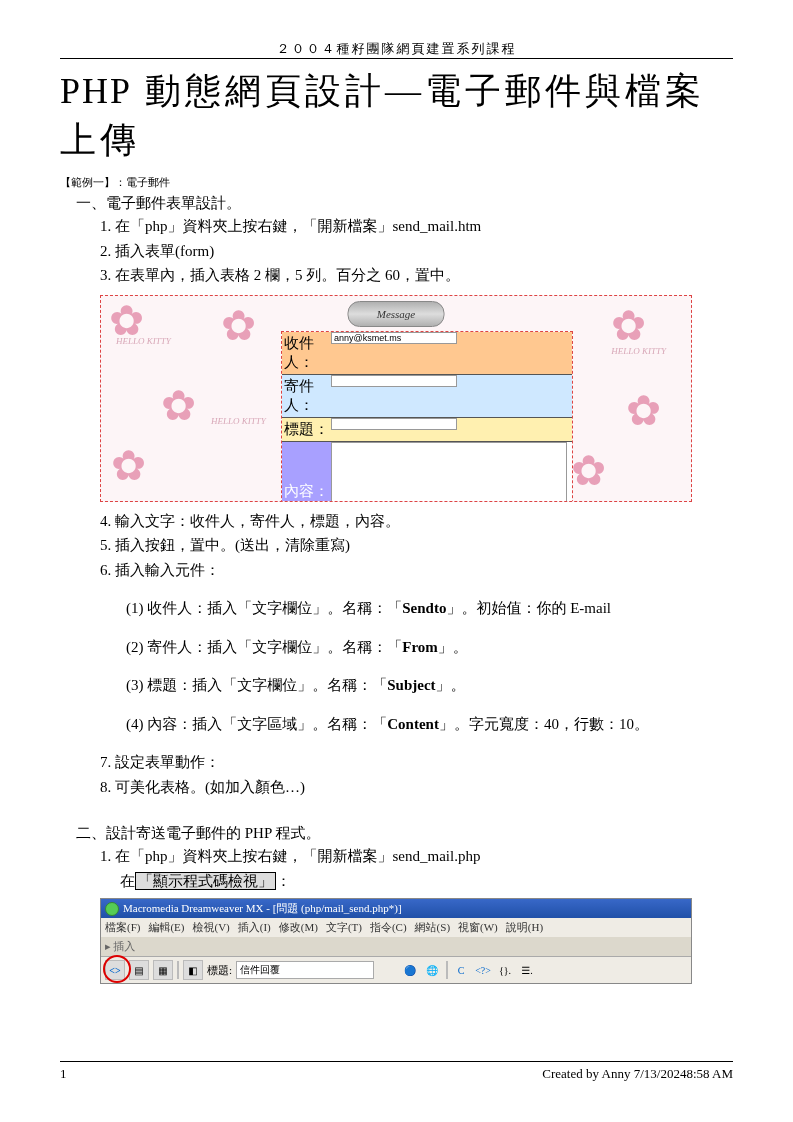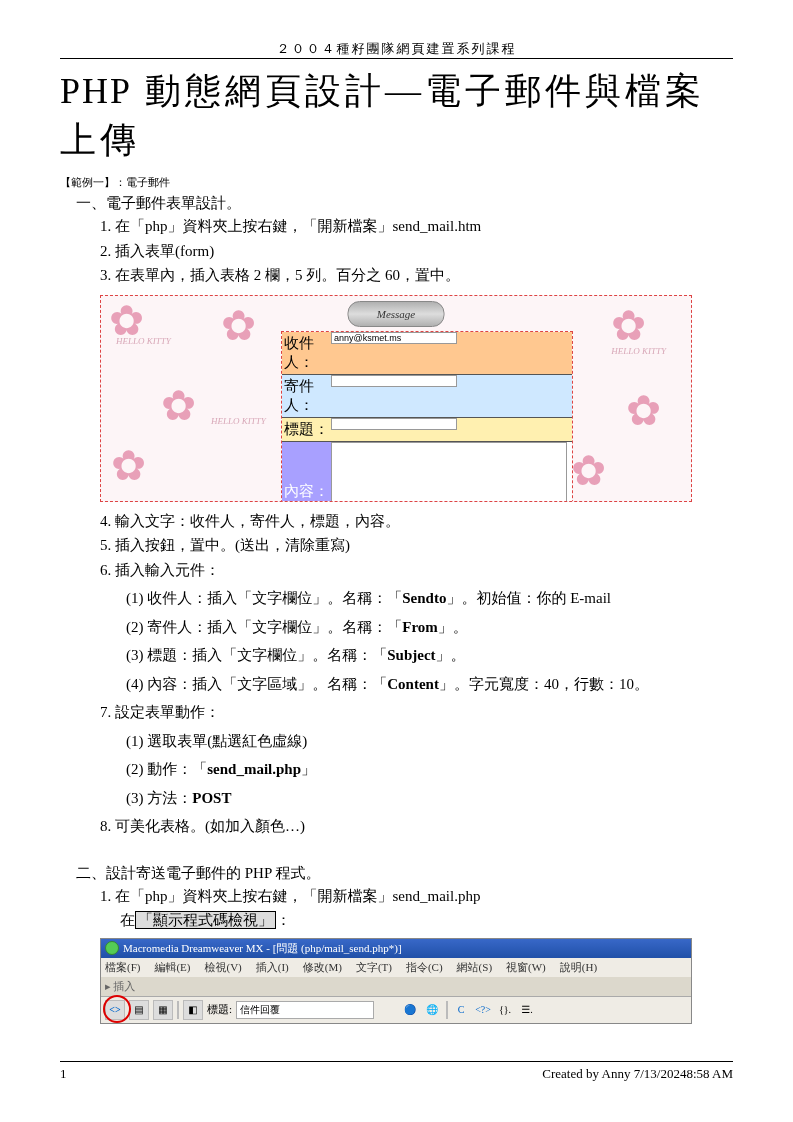--- a/index.html
+++ b/index.html
@@ -51,21 +51,21 @@
   }
   .num-list .code {
     font-family: "Times New Roman", serif;
     text-align: right;
   }
   .bold { font-weight: bold; }
   .sub-list {
     margin-left: 26px;
   }
   .sub-list .item {
-    margin: 6px 0;
+    margin: 16px 0;
     line-height: 1.5;
     font-size: 15px;
   }
   .screenshot1 {
     margin: 8px 0 8px 40px;
     width: 590px;
     height: 205px;
     border: 1px dashed #d44;
     background: #fdf5f7;
     position: relative;
@@ -174,21 +174,21 @@
     border-radius: 50%;
     margin-right: 4px;
     border: 1px solid #383;
   }
   .dw-menu {
     background: #efece5;
     padding: 2px 4px;
     font-size: 11px;
     color: #333;
     display: flex;
-    gap: 14px;
+    gap: 8px;
   }
   .dw-menu span { display: inline-block; }
   .dw-tab {
     background: #dcd8cc;
     padding: 2px 4px;
     font-size: 11px;
     color: #666;
     border-bottom: 1px solid #aaa;
   }
   .dw-toolbar {
@@ -318,29 +318,20 @@
         <span>(2) 寄件人：插入「文字欄位」。名稱：「</span><span class="bold">From</span><span>」。</span>
       </div>
       <div class="item">
         <span>(3) 標題：插入「文字欄位」。名稱：「</span><span class="bold">Subject</span><span>」。</span>
       </div>
       <div class="item">
         <span>(4) 內容：插入「文字區域」。名稱：「</span><span class="bold">Content</span><span>」。字元寬度：40，行數：10。</span>
       </div>
     </div>
     <div class="item">7. 設定表單動作：</div>
-    <div class="sub-list">
-      <div class="item">(1) 選取表單(點選紅色虛線)</div>
-      <div class="item">
-        <span>(2) 動作：「</span><span class="bold">send_mail.php</span><span>」</span>
-      </div>
-      <div class="item">
-        <span>(3) 方法：</span><span class="bold">POST</span>
-      </div>
-    </div>
     <div class="item">8. 可美化表格。(如加入顏色…)</div>
   </div>
 
   <div style="height:18px;"></div>
 
   <div class="section-line">二、設計寄送電子郵件的 PHP 程式。</div>
   <div class="num-list">
     <div class="item">
       <span>1.  在「php」資料夾上按右鍵，「開新檔案」</span><span class="code">send_mail.php</span>
     </div>

